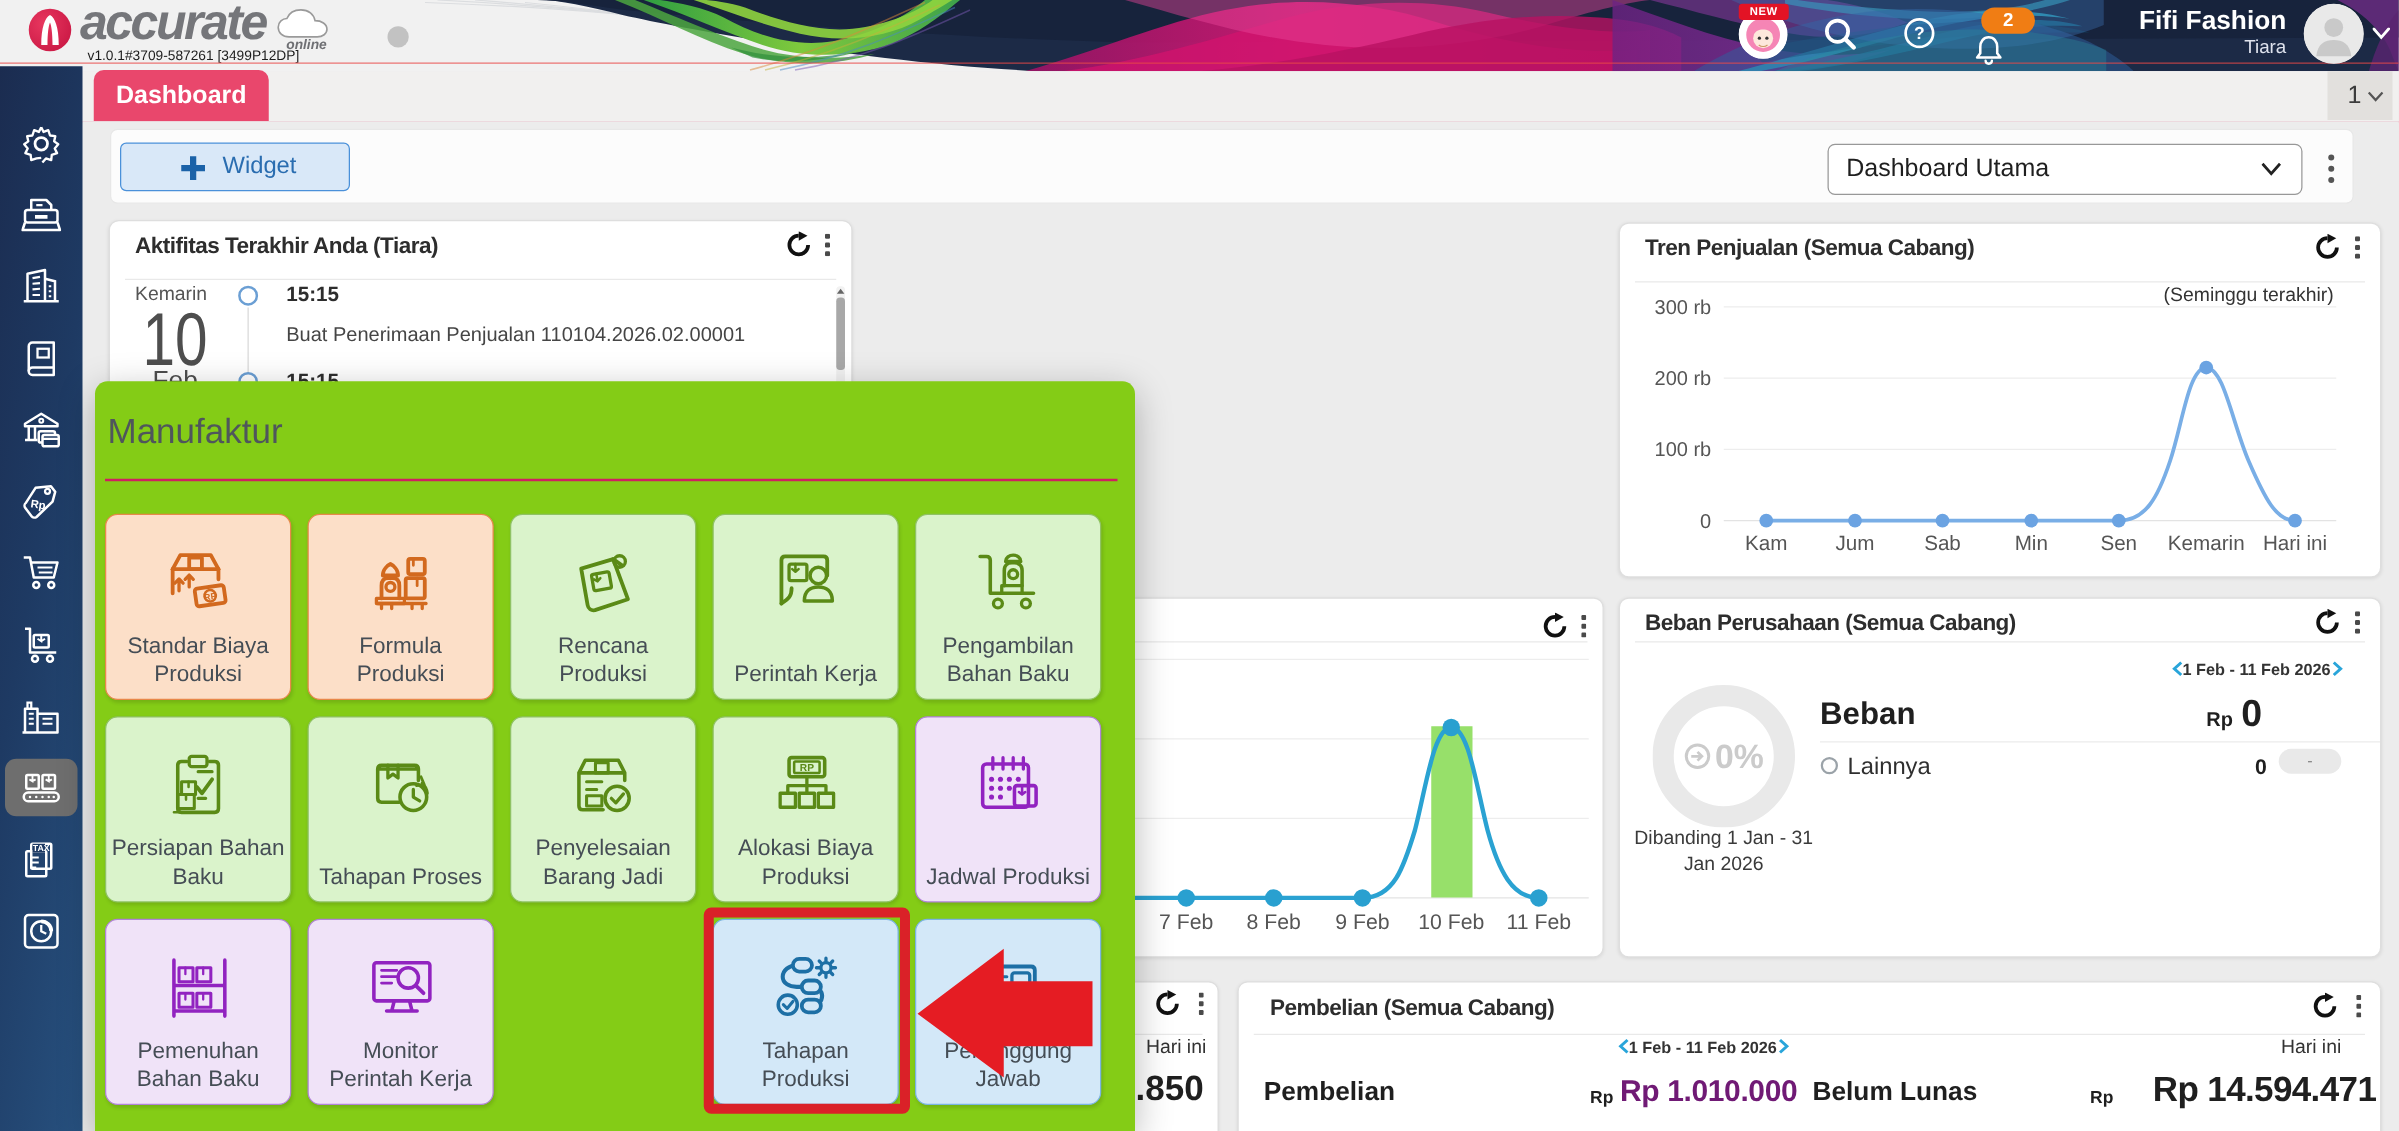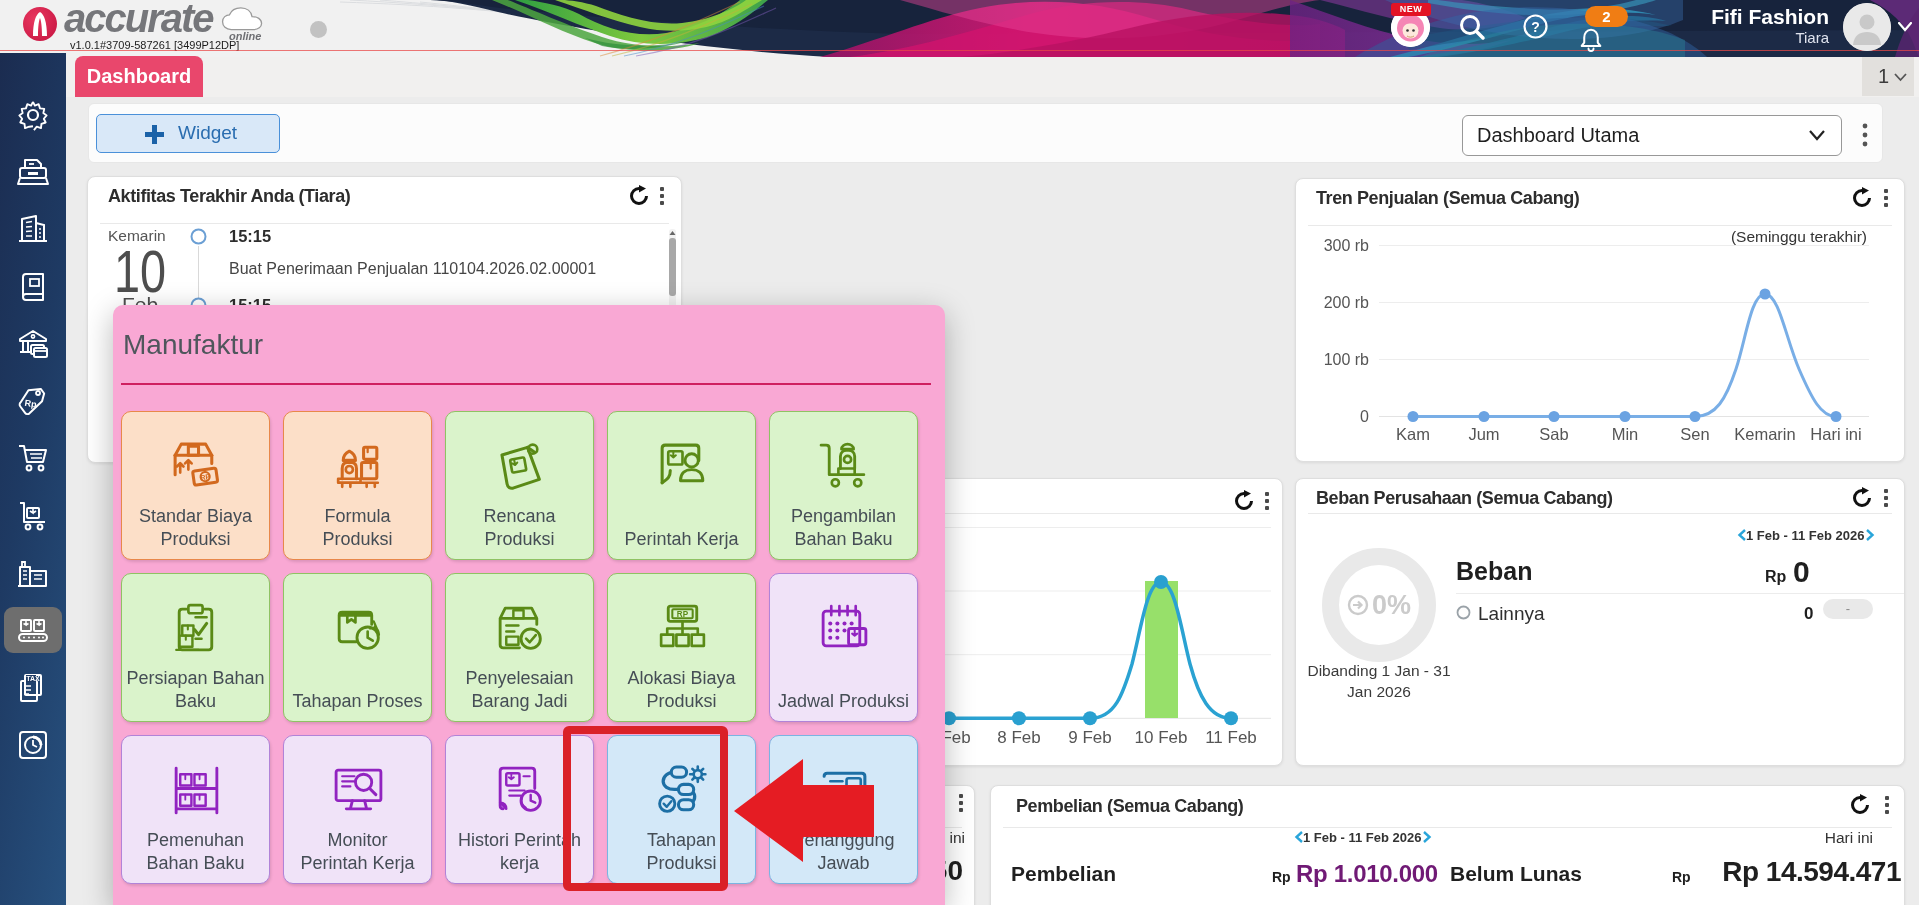--- a/index.html
+++ b/index.html
@@ -21,35 +21,35 @@
 .avatar { position:absolute; left:1843px; top:3px; width:48px; height:48px; border-radius:50%; background:#e9e9e9; z-index:6; overflow:hidden;}
 .badge2 { position:absolute; left:1585px; top:6px; width:43px; height:21px; border-radius:11px; background:#f07d14; color:#fff; font-size:15px; font-weight:bold; text-align:center; line-height:21px; z-index:7;}
 .newbadge { position:absolute; left:1391px; top:3px; width:40px; height:13px; border-radius:3px; background:#e31325; color:#fff; font-size:9px; font-weight:bold; text-align:center; line-height:13px; z-index:8; letter-spacing:.5px;}
 .mascot { position:absolute; left:1391px; top:8px; width:39px; height:39px; border-radius:50%; background:#fff; z-index:7; overflow:hidden;}
 
 #sidebar { position:absolute; left:0; top:53px; width:66px; height:852px; background:linear-gradient(100deg,#1b2c50 0%,#1e3a63 45%,#27517f 100%); z-index:2;}
 .sb-ico { position:absolute; left:17px; width:32px; height:32px; }
 .sb-active { position:absolute; left:4px; top:608px; width:58px; height:46px; background:#6e6e6e; border-radius:9px;}
 
 #tabrow { position:absolute; left:66px; top:57px; width:1853px; height:40px; background:#f1f0ef; }
-#tab-dash { position:absolute; left:9px; top:-1px; width:128px; height:41px; background:#e9476c; border-radius:8px 8px 0 0; color:#fff; font-size:20px; font-weight:bold; text-align:center; line-height:41px;}
+#tab-dash { position:absolute; left:9px; top:-1px; width:140px; height:41px; background:#e9476c; border-radius:8px 8px 0 0; color:#fff; font-size:20px; font-weight:bold; text-align:center; line-height:41px;}
 #tab-pink-line { position:absolute; left:0; top:39.5px; width:1853px; height:1.5px; background:#ec89a4;}
 #tab-tile { position:absolute; left:1796px; top:0px; width:52px; height:39px; background:#e2e0dd; color:#3c3c3c; font-size:20px; }
 
 #content { position:absolute; left:66px; top:97px; width:1853px; height:808px; background:#ececec; }
 .card { position:absolute; background:#fff; border:1px solid #dedede; border-radius:8px; box-shadow:0 1px 3px rgba(0,0,0,.08); }
 .card-title { position:absolute; left:20px; top:9px; font-size:18px; font-weight:bold; color:#2d2d2d; letter-spacing:-0.4px; }
 .card-sep { position:absolute; left:12px; right:12px; height:1px; background:#e9e9e9; }
 .refresh { position:absolute; width:22px; height:22px; }
 .kebab { position:absolute; width:4px; height:18px; }
 #toolbar { position:absolute; left:22px; top:6px; width:1795px; height:60px; background:#fcfcfc; border:1px solid #e7e7e7; border-radius:6px; }
 #btn-widget { position:absolute; left:7px; top:10px; width:184px; height:39px; background:#d9e8f8; border:1.5px solid #4a90d9; border-radius:5px; color:#2a6db0; font-size:19px; }
 #sel-dash { position:absolute; left:1373px; top:11px; width:380px; height:41px; background:#fff; border:1.5px solid #989898; border-radius:6px; font-size:20px; color:#1f1f1f; line-height:38px; padding-left:14px;}
 
-#popup { position:absolute; left:76px; top:305px; width:832px; height:600px; background:#f9a8d4; border-radius:10px 10px 0 0; box-shadow:0 8px 30px rgba(0,0,0,.28); z-index:10;margin-left:37px; }
+#popup { position:absolute; left:76px; top:305px; width:832px; height:600px; background:#84cc16; border-radius:10px 10px 0 0; box-shadow:0 8px 30px rgba(0,0,0,.28); z-index:10; }
 #popup h1 { position:absolute; left:10px; top:24px; font-size:28px; font-weight:400; color:#4f565c; }
 #popup .redline { position:absolute; left:8px; top:78px; width:810px; height:2px; background:#cf2060; }
 .mcard { position:absolute; width:149px; height:149px; border-radius:10px; border:1.5px solid; box-shadow:1px 2px 3px rgba(0,0,0,.12);}
 .mcard .lbl { position:absolute; left:2px; right:2px; bottom:9px; text-align:center; font-size:18px; color:#454d55; line-height:22.5px; }
 .mcard svg.mi { position:absolute; left:46px; top:26px; width:57px; height:57px; }
 .mo { background:#fcdfc8; border-color:#e8884a; }
 .mg { background:#daf3cb; border-color:#8fc264; }
 .mp { background:#f0e3f8; border-color:#b183d8; }
 .mb { background:#d3e8f8; border-color:#7ab4e2; }
 .mo svg.mi { stroke:#d2691e; } .mg svg.mi { stroke:#5a8a16; } .mp svg.mi { stroke:#9123c0; } .mb svg.mi { stroke:#1d6fa5; }
@@ -436,33 +436,20 @@
   <div class="mcard mp" style="left:170px;top:430px;">
     <svg class="mi" viewBox="0 0 56 56">
       <rect x="6" y="8" width="44" height="30" rx="2" stroke-width="2.8"></rect>
       <path d="M22,38 L20,46 M34,38 L36,46 M16,46 L40,46" stroke-width="2.8"></path>
       <path d="M12,14 L24,14 M12,19 L24,19 M12,24 L20,24" stroke-width="2.2"></path>
       <circle cx="33" cy="20" r="8" stroke-width="2.8"></circle>
       <path d="M39,26 L45,32" stroke-width="3"></path>
     </svg>
     <div class="lbl">Monitor<br>Perintah Kerja</div>
   </div>
-  <div class="mcard mp" style="left:332px;top:430px;">
-    <svg class="mi" viewBox="0 0 56 56">
-      <path d="M11,46 C9,46 8,45 8,43 L8,9 C8,7 9,6 11,6 L39,6 C41,6 42,7 42,9 L42,26" stroke-width="2.8"></path>
-      <path d="M8,40 C12,40 14,42 14,46 Z" stroke-width="2.4"></path>
-      <rect x="14" y="11" width="13" height="12" rx="1.5" stroke-width="2.4"></rect>
-      <path d="M19,11 L19,17 L16.5,15 M19,17 L21.5,15" stroke-width="1.8"></path>
-      <path d="M31,14 L37,14 M17,28 L32,28 M17,33 L28,33" stroke-width="2.2"></path>
-      <circle cx="38" cy="38" r="9.5" stroke-width="2.8"></circle>
-      <path d="M38,32.5 L38,38 L42.5,40" stroke-width="2.4"></path>
-      <path d="M29,35 A9.5,9.5 0 0 0 33,45" stroke-width="2.4"></path>
-    </svg>
-    <div class="lbl">Histori Perintah<br>kerja</div>
-  </div>
   <div class="mcard mb" style="left:494px;top:430px;">
     <svg class="mi" viewBox="0 0 56 56">
       <path d="M20,10 C14,10 9,14 9,19 C9,24 14,27 20,27 L31,27 C36,27 40,30 40,34 C40,39 36,42 31,42" stroke-width="3.2"></path>
       <rect x="17" y="5" width="15" height="10" rx="5" fill="#d3e8f8" stroke-width="3"></rect>
       <rect x="24" y="22" width="15" height="10" rx="5" fill="#d3e8f8" stroke-width="3"></rect>
       <rect x="24" y="37" width="15" height="10" rx="5" fill="#d3e8f8" stroke-width="3"></rect>
       <circle cx="13" cy="41" r="7.5" fill="#d3e8f8" stroke-width="2.8"></circle>
       <path d="M9.5,41 L12.5,44 L17,38.5" stroke-width="2.4"></path>
       <g stroke-width="2.6">
           <circle cx="43" cy="12" r="4"></circle>

